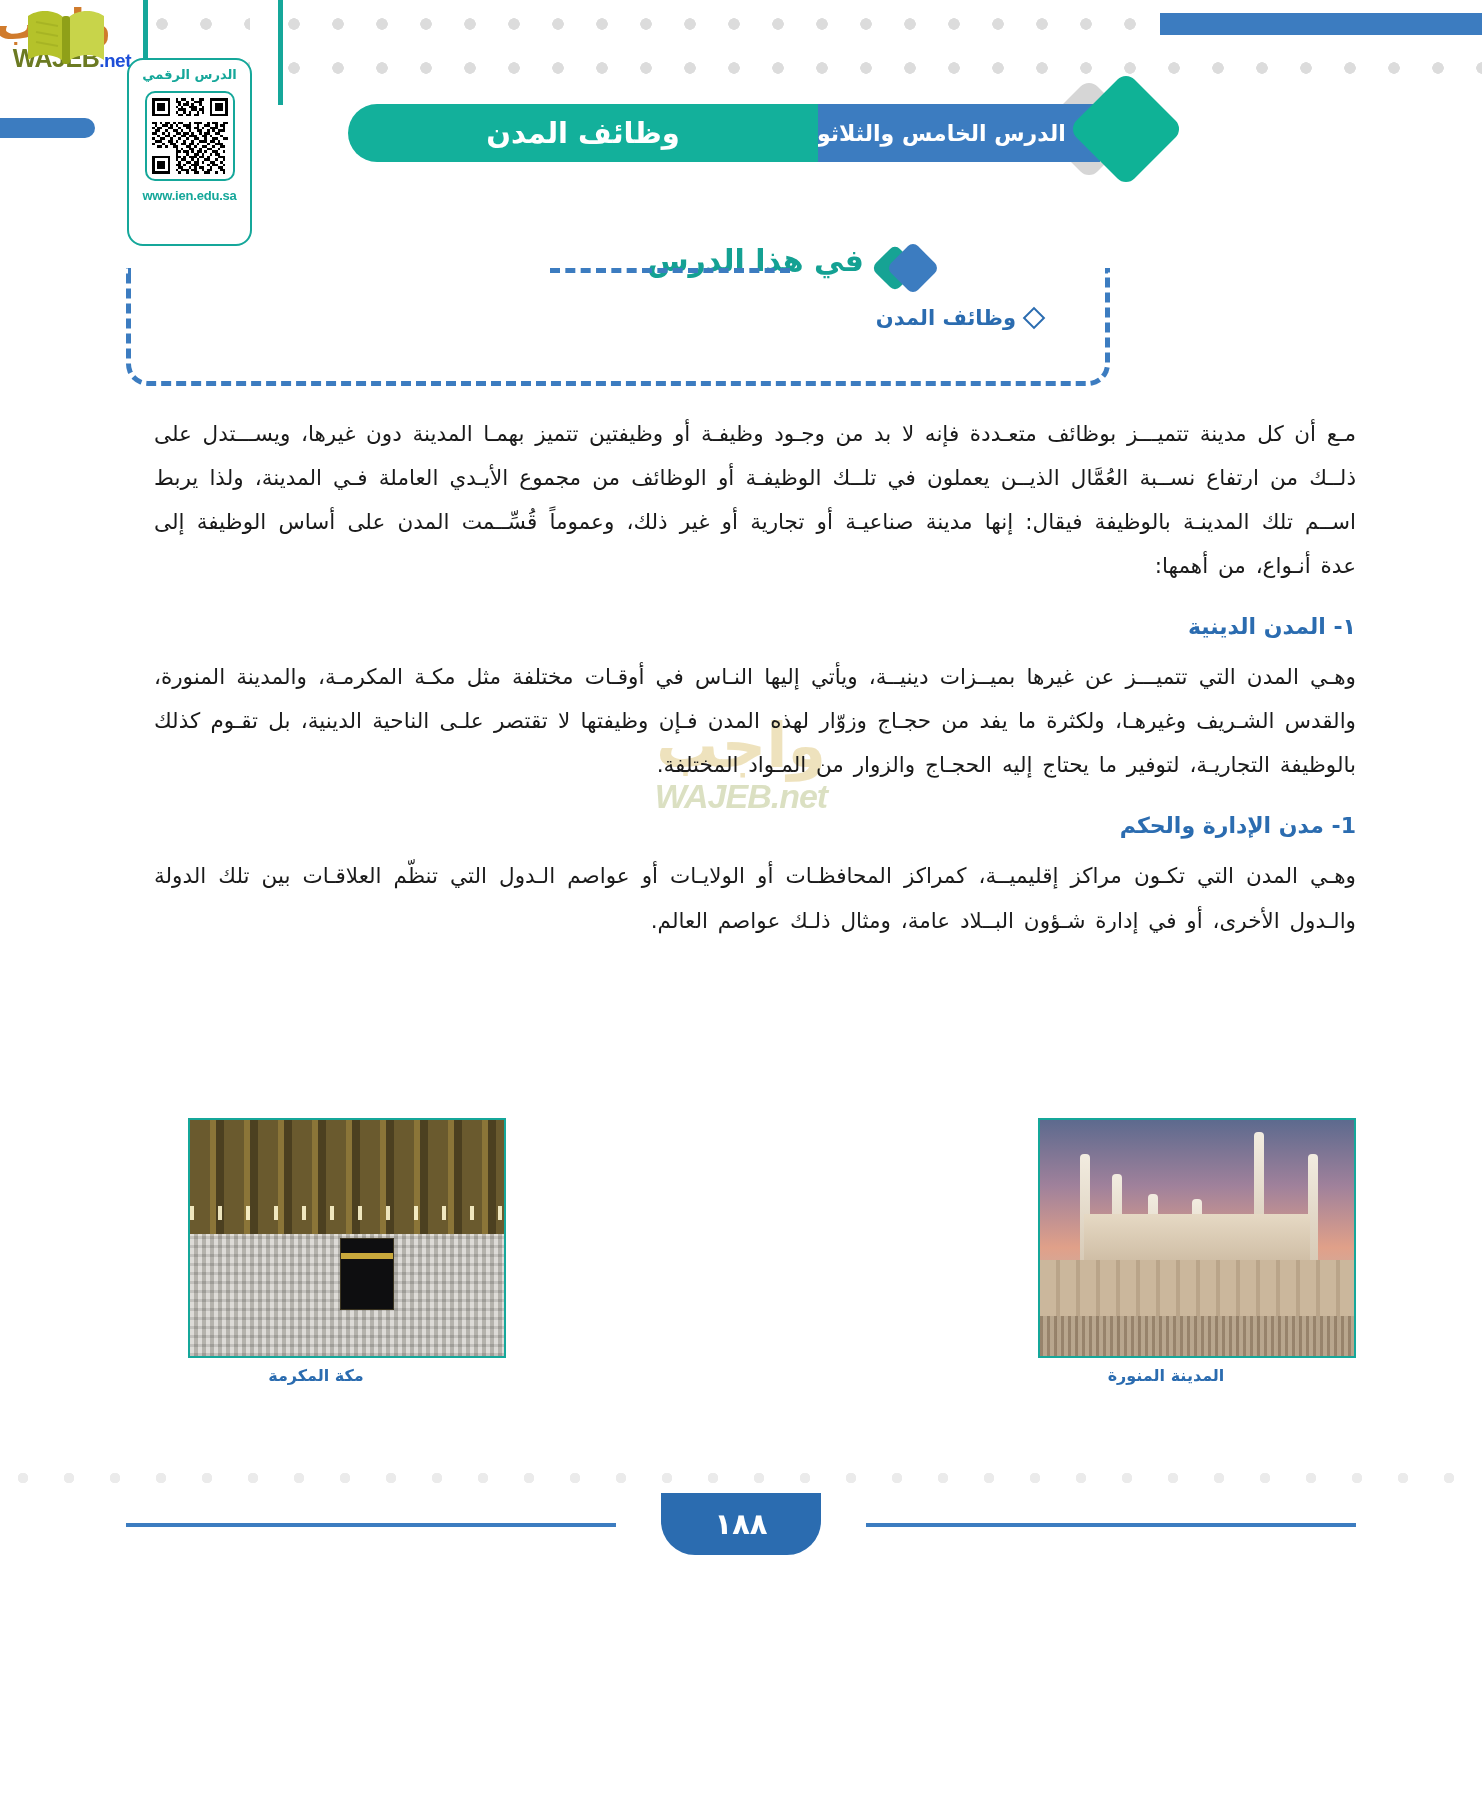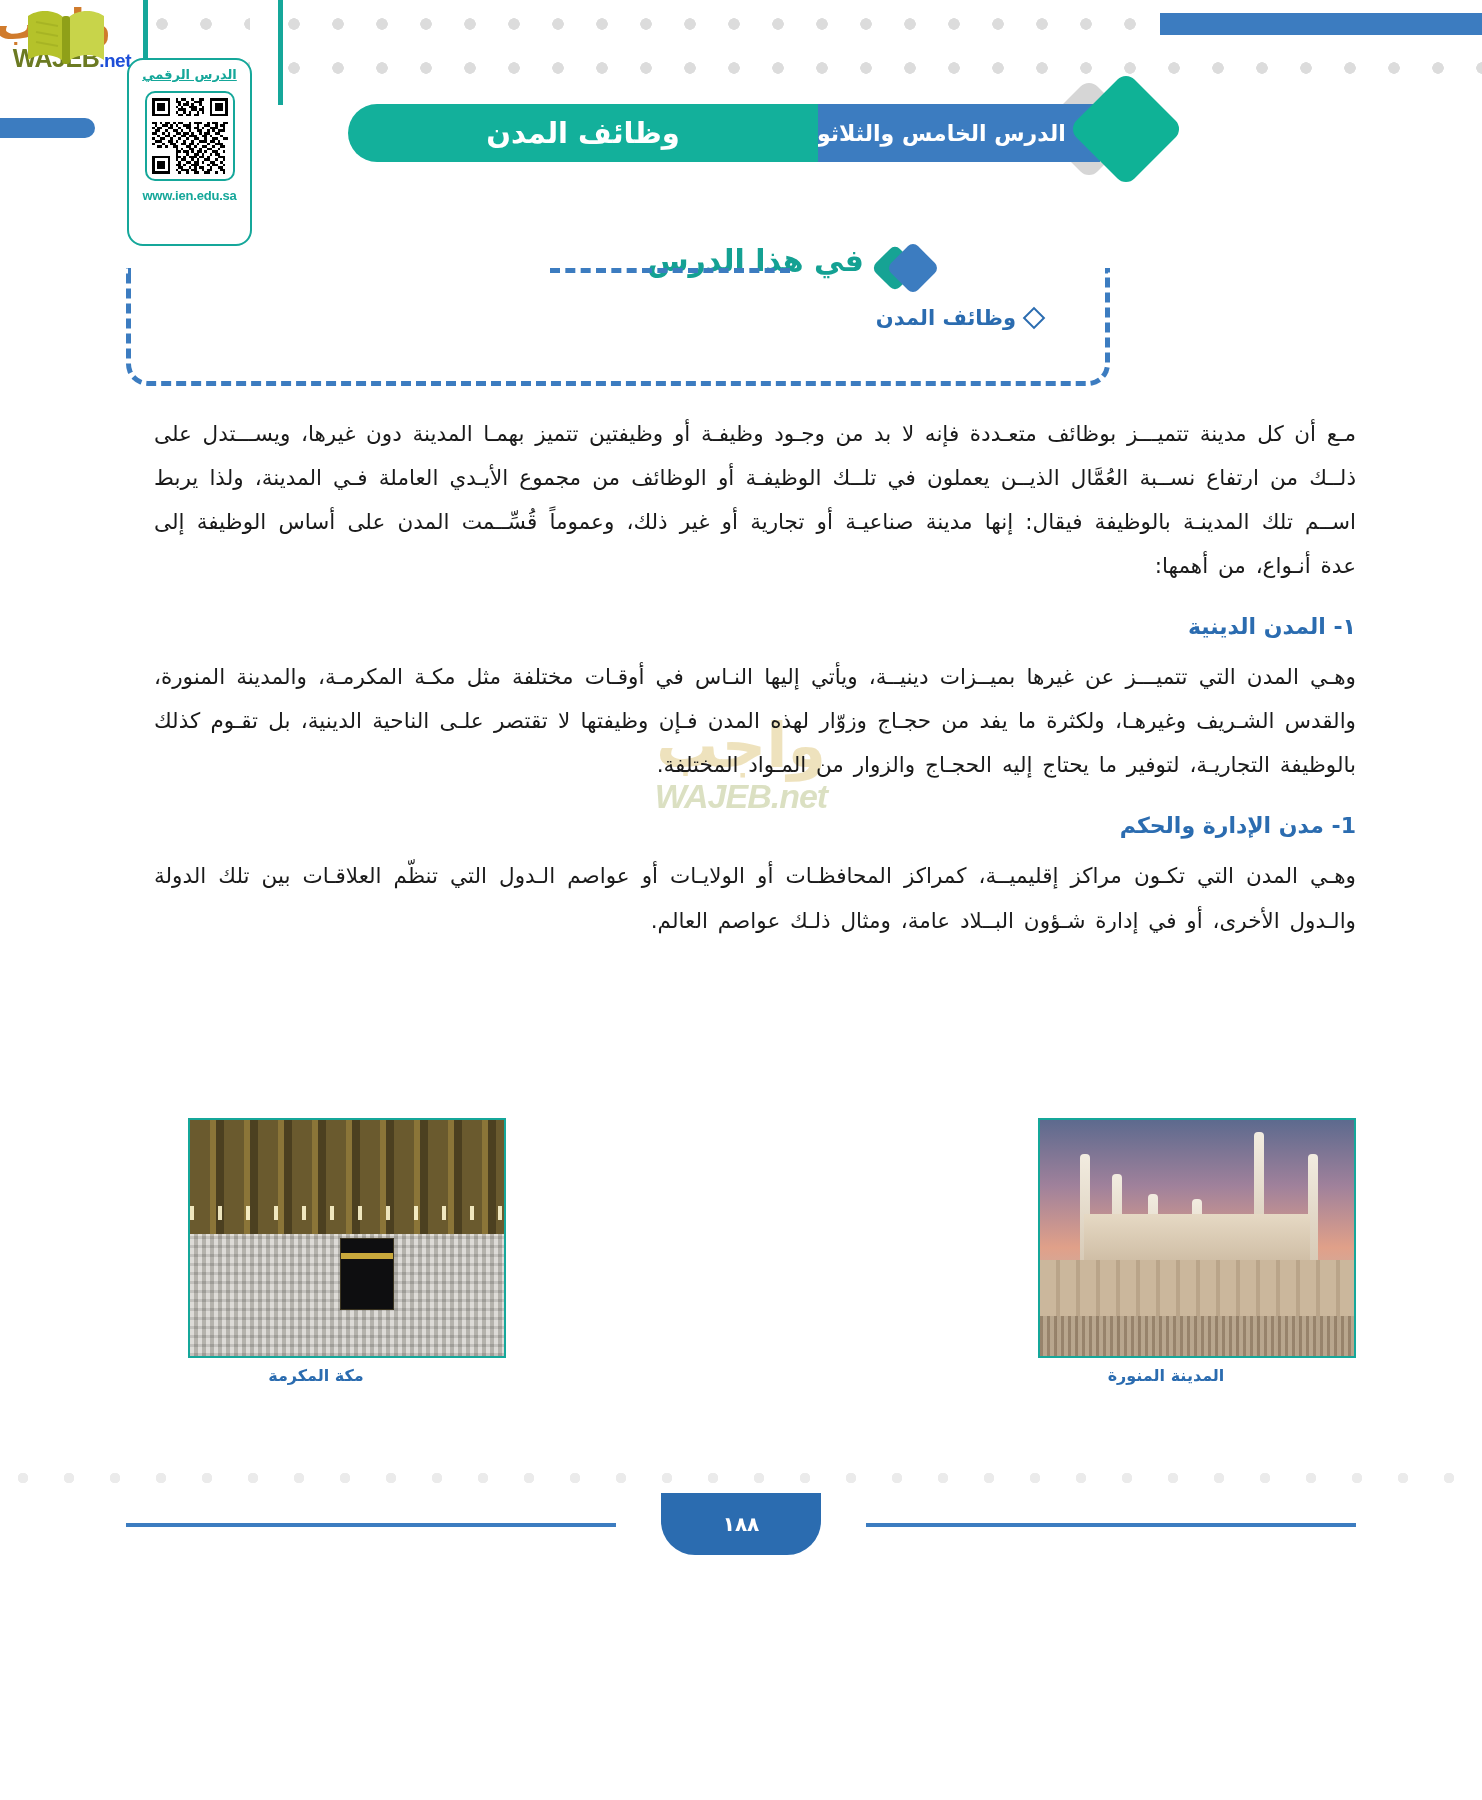--- a/index.html
+++ b/index.html
@@ -73,21 +73,20 @@
     border: 2.5px solid #15a79a;
     border-radius: 16px;
     z-index: 7;
     text-align: center;
     padding-top: 7px;
   }
   .qr-title {
     font-size: 13px; font-weight: bold; color: #15a79a;
     font-family: "DejaVu Sans", sans-serif;
     line-height: 1.2;
-    text-decoration: underline;
   }
   .qr-box {
     width: 90px; height: 90px;
     margin: 8px auto 0 auto;
     border: 2px solid #15a79a;
     border-radius: 10px;
     padding: 5px;
     background: #fff;
   }
   .qr-code { width: 100%; height: 100%; display: block; }
@@ -262,21 +261,21 @@
   .foot-line-r { right: 126px; width: 490px; }
   .foot-line-l { left: 126px; width: 490px; }
   .page-badge {
     position: absolute; top: 38px; left: 50%; transform: translateX(-50%);
     width: 160px; height: 62px;
     background: #2b6cb0;
     border-radius: 0 0 34px 34px;
     display: flex; align-items: center; justify-content: center;
   }
   .page-num {
-    font-size: 20px; font-weight: bold; color: #ffffff;
+    font-size: 29px; font-weight: bold; color: #ffffff;
     font-family: "DejaVu Sans", sans-serif;
   }
 
   
   .wm-center {
     position: absolute; top: 715px; left: 50%;
     transform: translateX(-50%);
     z-index: 2; opacity: 0.30;
     pointer-events: none; text-align: center;
     width: 330px;

